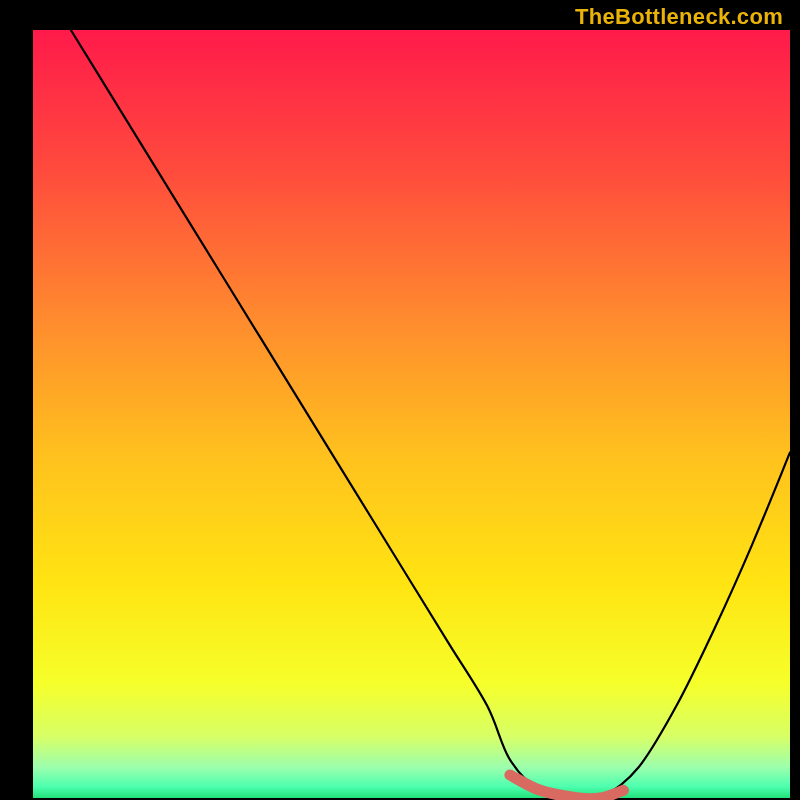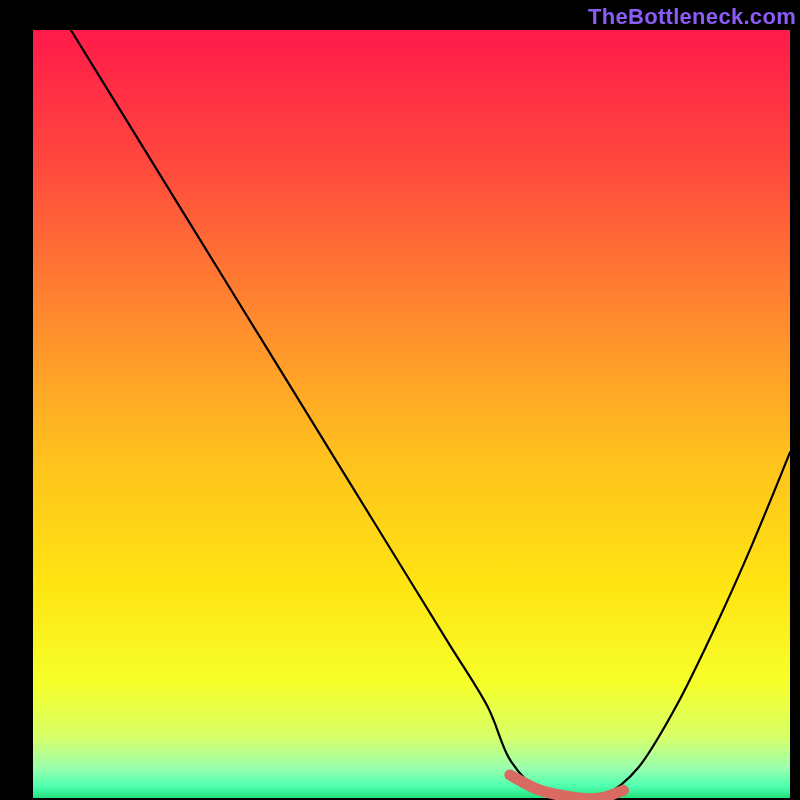--- a/index.html
+++ b/index.html
@@ -12,22 +12,22 @@
     font-family: Arial, Helvetica, sans-serif;
   }
   .frame {
     position: relative;
     width: 800px;
     height: 800px;
   }
   .watermark {
     position: absolute;
     top: 4px;
-    right: 4px;
-    color: #8b5cf6;
+    right: 17px;
+    color: #eab308;
     font-size: 22px;
     font-weight: 600;
     letter-spacing: 0.3px;
     z-index: 20;
   }
   svg {
     position: absolute;
     top: 0;
     left: 0;
   }

